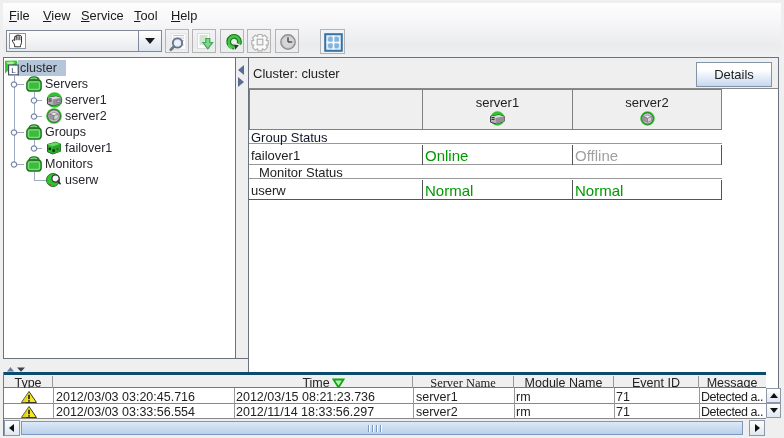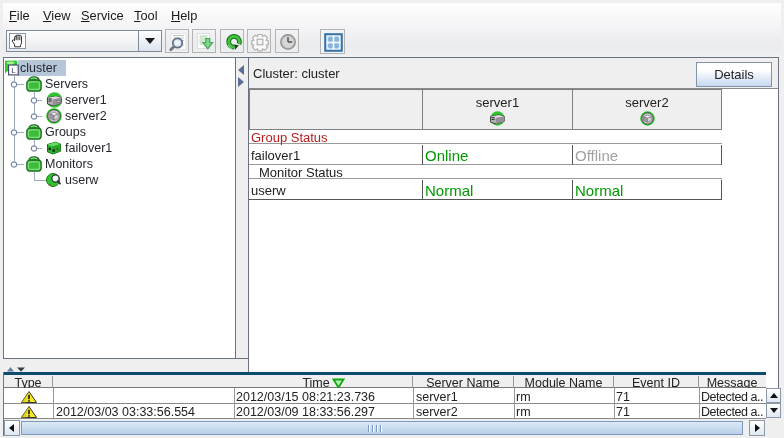--- a/index.html
+++ b/index.html
@@ -270,21 +270,21 @@
     </svg>
     <svg class="abs" style="left:391px;top:53px;" width="15" height="15" viewBox="0 0 15 15">
       <circle cx="7.5" cy="7.5" r="7.2" fill="#22cc22"></circle>
       <circle cx="7.5" cy="7.5" r="5.7" fill="#c6c2c9" stroke="#4a4a4a" stroke-width="1"></circle>
       <path d="M3.6 5.7 L7.5 4.1 L11.4 5.7 L7.5 7.3 Z" fill="#eceaee" stroke="#666" stroke-width="0.5"></path>
       <path d="M3.6 5.7 L7.5 7.3 L7.5 11.2 L3.6 9.6 Z" fill="#9e9aa2" stroke="#666" stroke-width="0.5"></path>
       <path d="M11.4 5.7 L7.5 7.3 L7.5 11.2 L11.4 9.6 Z" fill="#d8d4da" stroke="#666" stroke-width="0.5"></path>
     </svg>
 
     <div class="abs" style="left:0px;top:72px;width:473px;height:14px;border-bottom:1px solid #999;"></div>
-    <span class="abs" style="left:2px;top:72px;color:#b91c1c;">Group Status</span>
+    <span class="abs" style="left:2px;top:72px;color:#0f172a;">Group Status</span>
     <div class="abs" style="left:0px;top:87px;width:473px;height:20px;border-bottom:1px solid #999;"></div>
     <span class="abs" style="left:2px;top:90px;color:#222;">failover1</span>
     <span class="abs" style="left:176px;top:89px;color:#009900;font-size:15px;">Online</span>
     <span class="abs" style="left:326px;top:89px;color:#a0a0a0;font-size:15px;">Offline</span>
     <div class="abs" style="left:0px;top:107px;width:473px;height:14px;border-bottom:1px solid #999;"></div>
     <span class="abs" style="left:2px;top:107px;color:#222;margin-left:8px;">Monitor Status</span>
     <div class="abs" style="left:0px;top:122px;width:473px;height:20px;border-bottom:1px solid #555;"></div>
     <span class="abs" style="left:2px;top:125px;color:#222;">userw</span>
     <span class="abs" style="left:176px;top:124px;color:#009900;font-size:15px;">Normal</span>
     <span class="abs" style="left:326px;top:124px;color:#009900;font-size:15px;">Normal</span>
@@ -298,21 +298,21 @@
   </div>
 
   <svg class="abs" style="left:7px;top:367px;" width="19" height="5">
     <path d="M0 4.5 L3.5 0 L7 4.5 Z" fill="#67809f"></path>
     <path d="M10 0.5 L18 0.5 L14 4.8 Z" fill="#39424e"></path>
   </svg>
 
   <div id="btable-hdr" class="abs">
     <span class="bh" style="left:0px;width:49px;">Type</span>
     <span class="bh" style="left:230px;width:179px;">Time&nbsp;&nbsp;&nbsp;&nbsp;</span>
-    <span class="bh" style="left:409px;width:101px;">Server Name</span>
+    <span class="bh" style="left:409px;width:101px;font-family:Liberation Serif, serif;">Server Name</span>
     <span class="bh" style="left:510px;width:100px;">Module Name</span>
     <span class="bh" style="left:610px;width:85px;">Event ID</span>
     <span class="bh" style="left:695px;width:66px;border-right:none;">Message</span>
     <svg class="abs" style="left:328px;top:3px;" width="13" height="11">
         <path d="M1.5 1.5 L11.5 1.5 L6.5 9.5 Z" fill="#b6f2b6" stroke="#0fa80f" stroke-width="1.8"></path>
       </svg>
   </div>
 
   <div class="abs" style="left:3px;top:372px;width:1px;height:64px;background:#777;"></div>
   <div class="abs" style="left:4px;top:388px;width:762px;height:30px;background:#fff;"></div>
@@ -329,23 +329,24 @@
       <path d="M8 0.5 L4 6 L1.5 10 L0.5 11.5 L5 11.5 Z" fill="#d8c713" opacity="0.6"></path>
       <line x1="8" y1="3.8" x2="8" y2="8.2" stroke="#222" stroke-width="1.7"></line>
       <circle cx="8" cy="9.9" r="0.95" fill="#222"></circle>
     </svg>
   <svg class="abs" style="left:21px;top:406px;" width="16" height="12">
       <path d="M8 0.5 L15.5 11.5 L0.5 11.5 Z" fill="#f5e81f" stroke="#333" stroke-width="1"></path>
       <path d="M8 0.5 L4 6 L1.5 10 L0.5 11.5 L5 11.5 Z" fill="#d8c713" opacity="0.6"></path>
       <line x1="8" y1="3.8" x2="8" y2="8.2" stroke="#222" stroke-width="1.7"></line>
       <circle cx="8" cy="9.9" r="0.95" fill="#222"></circle>
     </svg>
+  <span class="bcell" style="left:56px;top:390px;width:176px;">2012/03/03 03:20:45.716</span>
   <span class="bcell" style="left:56px;top:405px;width:176px;">2012/03/03 03:33:56.554</span>
   <span class="bcell" style="left:236px;top:390px;width:176px;">2012/03/15 08:21:23.736</span>
-  <span class="bcell" style="left:236px;top:405px;width:176px;">2012/03/09 18:33:56.297</span>
+  <span class="bcell" style="left:236px;top:405px;width:176px;">2012/11/14 18:33:56.297</span>
   <span class="bcell" style="left:416px;top:390px;width:96px;">server1</span>
   <span class="bcell" style="left:416px;top:405px;width:96px;">server2</span>
   <span class="bcell" style="left:516px;top:390px;width:96px;">rm</span>
   <span class="bcell" style="left:516px;top:405px;width:96px;">rm</span>
   <span class="bcell" style="left:616px;top:390px;width:80px;">71</span>
   <span class="bcell" style="left:616px;top:405px;width:80px;">71</span>
   <span class="bcell" style="left:701px;top:390px;width:64px;letter-spacing:-0.45px;">Detected a..</span>
   <span class="bcell" style="left:701px;top:405px;width:64px;letter-spacing:-0.45px;">Detected a..</span>
 
   <div class="sbtn" style="left:766px;top:388px;width:15px;height:15px;"></div>

